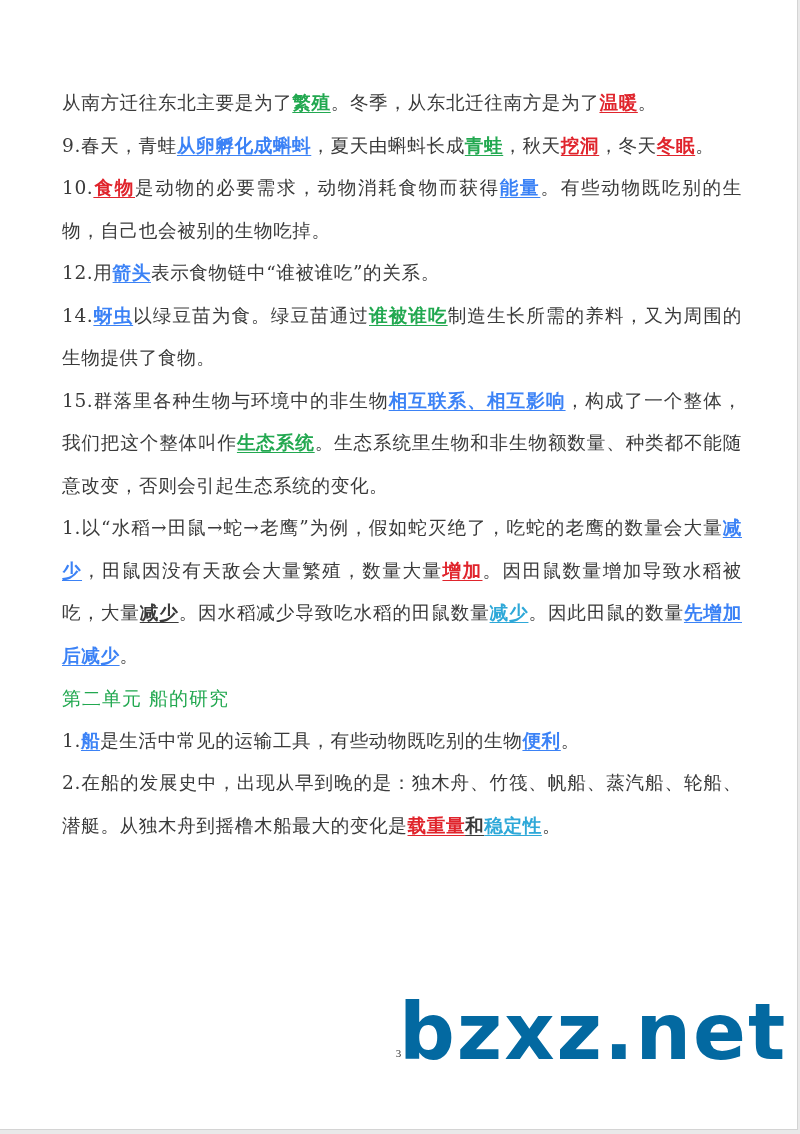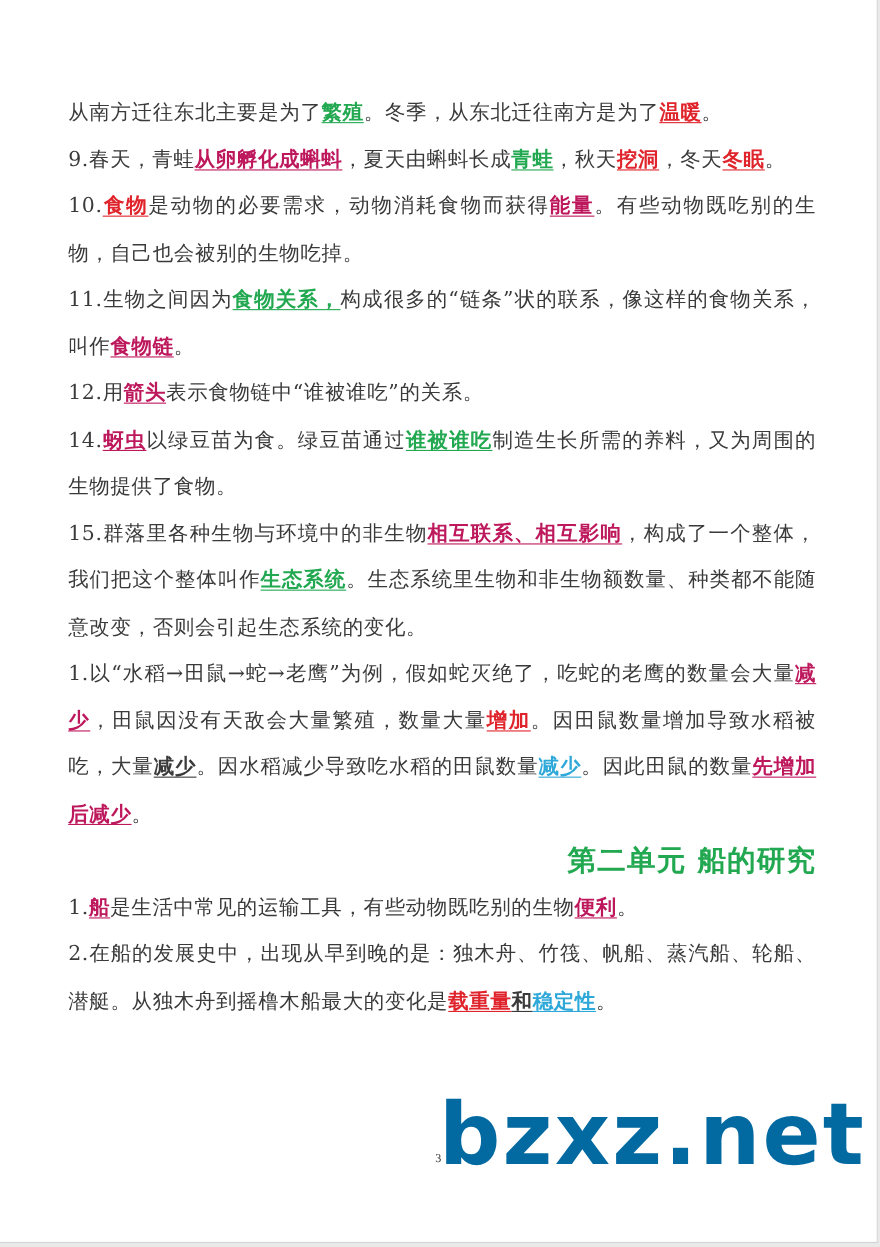--- a/index.html
+++ b/index.html
@@ -12,27 +12,27 @@
     position: absolute; left: 0; top: 0; width: 797px; height: 1129px;
     background: #ffffff; border-right: 1px solid #d4d4d4; border-bottom: 1px solid #d4d4d4;
   }
   .content {
     position: absolute; left: 62px; top: 82px; width: 680px;
     font-size: 18.6px; color: #3a3a3a; line-height: 42.5px;
     letter-spacing: 0.6px;
   }
   .para { margin: 0; text-align: justify; text-align-last: left; }
   .hl { font-weight: bold; text-decoration: underline; text-underline-offset: 3px; text-decoration-thickness: 1px; }
-  .c-blue { color: #be185d; }
+  .c-blue { color: #3b82f6; }
   .c-green { color: #22a850; }
   .c-red { color: #e0242c; }
   .c-cyan { color: #2ea8d8; }
   .c-dark { color: #3a3a3a; }
   .heading {
-    text-align: right; color: #22a850; font-weight: bold; font-size: 26px;
+    text-align: left; color: #22a850; font-weight: normal; font-size: 19px;
     margin: 0; letter-spacing: 1px;
   }
   .watermark {
     position: absolute; left: 375px; top: 992px;
     font-family: "DejaVu Sans", "Liberation Sans", sans-serif;
     font-weight: bold; font-size: 78px; color: #0369a1; letter-spacing: 2px;
     line-height: 80px; z-index: 0; margin-left: 24px;
   }
   .page-number {
     position: absolute; left: 0; width: 797px; top: 1047px; text-align: center;
@@ -44,21 +44,20 @@
 <body>
 
 <div class="page">
   <div class="watermark">bzxz.net</div>
 
   <div class="content">
     <div id="para-list">
         <p class="para"><span>从南方迁往东北主要是为了</span><span class="hl c-green">繁殖</span><span>。冬季，从东北迁往南方是为了</span><span class="hl c-red">温暖</span><span>。</span></p>
         <p class="para"><span>9.春天，青蛙</span><span class="hl c-blue">从卵孵化成蝌蚪</span><span>，夏天由蝌蚪长成</span><span class="hl c-green">青蛙</span><span>，秋天</span><span class="hl c-red">挖洞</span><span>，冬天</span><span class="hl c-red">冬眠</span><span>。</span></p>
         <p class="para"><span>10.</span><span class="hl c-red">食物</span><span>是动物的必要需求，动物消耗食物而获得</span><span class="hl c-blue">能量</span><span>。有些动物既吃别的生物，自己也会被别的生物吃掉。</span></p>
-        <p class="para"><span>11.生物之间因为</span><span class="hl c-green">食物关系，</span><span>构成很多的“链条”状的联系，像这样的食物关系，叫作</span><span class="hl c-blue">食物链</span><span>。</span></p>
         <p class="para"><span>12.用</span><span class="hl c-blue">箭头</span><span>表示食物链中“谁被谁吃”的关系。</span></p>
         <p class="para"><span>14.</span><span class="hl c-blue">蚜虫</span><span>以绿豆苗为食。绿豆苗通过</span><span class="hl c-green">谁被谁吃</span><span>制造生长所需的养料，又为周围的生物提供了食物。</span></p>
         <p class="para"><span>15.群落里各种生物与环境中的非生物</span><span class="hl c-blue">相互联系、相互影响</span><span>，构成了一个整体，我们把这个整体叫作</span><span class="hl c-green">生态系统</span><span>。生态系统里生物和非生物额数量、种类都不能随意改变，否则会引起生态系统的变化。</span></p>
         <p class="para"><span>1.以“水稻→田鼠→蛇→老鹰”为例，假如蛇灭绝了，吃蛇的老鹰的数量会大量</span><span class="hl c-blue">减少</span><span>，田鼠因没有天敌会大量繁殖，数量大量</span><span class="hl c-red">增加</span><span>。因田鼠数量增加导致水稻被吃，大量</span><span class="hl c-dark">减少</span><span>。因水稻减少导致吃水稻的田鼠数量</span><span class="hl c-cyan">减少</span><span>。因此田鼠的数量</span><span class="hl c-blue">先增加后减少</span><span>。</span></p>
       </div>
     <p class="heading">第二单元 船的研究</p>
     <div id="section-list">
         <p class="para"><span>1.</span><span class="hl c-blue">船</span><span>是生活中常见的运输工具，有些动物既吃别的生物</span><span class="hl c-blue">便利</span><span>。</span></p>
         <p class="para"><span>2.在船的发展史中，出现从早到晚的是：独木舟、竹筏、帆船、蒸汽船、轮船、潜艇。从独木舟到摇橹木船最大的变化是</span><span class="hl c-red">载重量</span><span class="hl c-dark">和</span><span class="hl c-cyan">稳定性</span><span>。</span></p>
       </div>

